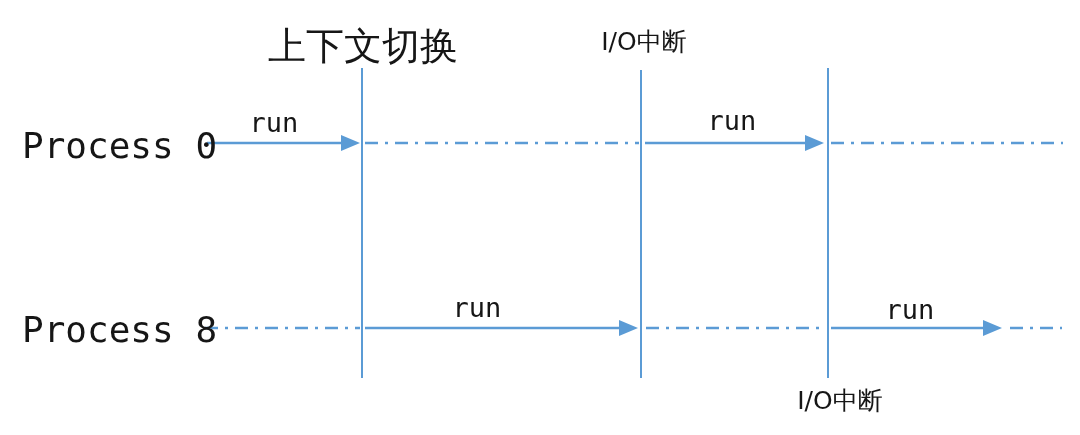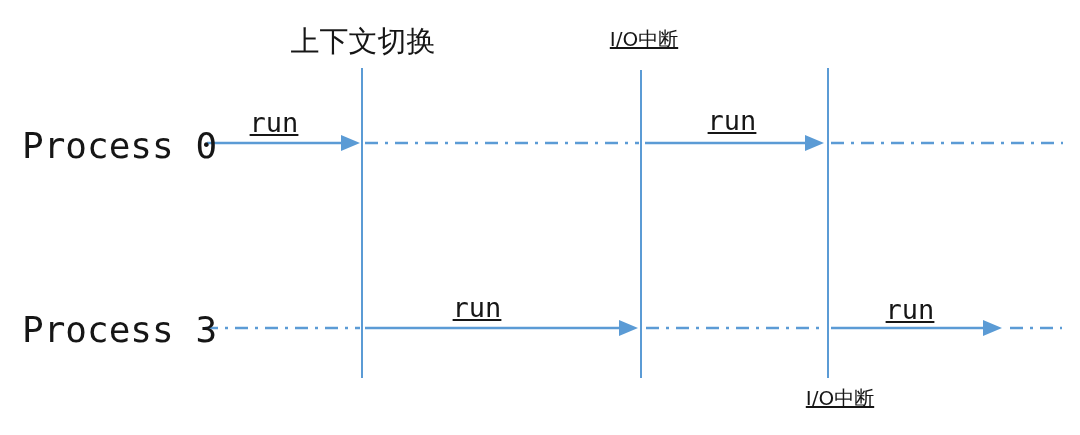--- a/index.html
+++ b/index.html
@@ -47,29 +47,27 @@
   .mono{
     font-family:"DejaVu Sans Mono","Liberation Mono",monospace;
   }
   .proc-lbl{
     font-size:36px;
     text-align:left;
   }
   .run-lbl{
     font-size:27px;
     width:120px;
-    text-decoration:underline;
   }
   .event-lbl{
-    font-size:20px;
+    font-size:25px;
     width:220px;
-    text-decoration:underline;
   }
   .cs-lbl{
-    font-size:29px;
+    font-size:38px;
     width:220px;
   }
 </style>
 </head>
 <body>
 
 <div class="canvas">
 
   <svg width="1080" height="435" viewBox="0 0 1080 435">
 
@@ -87,21 +85,21 @@
     <line class="seg dashdot" x1="205" y1="328" x2="360" y2="328"></line>
     <line class="seg" x1="365" y1="328" x2="620" y2="328"></line>
     <polygon class="head" points="638,328 619,320 619,336"></polygon>
     <line class="seg dashdot" x1="646" y1="328" x2="824" y2="328"></line>
     <line class="seg" x1="831" y1="328" x2="984" y2="328"></line>
     <polygon class="head" points="1002,328 983,320 983,336"></polygon>
     <line class="seg dashdot" x1="1010" y1="328" x2="1062" y2="328"></line>
   </svg>
 
   <div class="lbl mono proc-lbl" style="left:22px;top:126px;">Process 0</div>
-  <div class="lbl mono proc-lbl" style="left:22px;top:310px;">Process 3</div>
+  <div class="lbl mono proc-lbl" style="left:22px;top:310px;">Process 8</div>
 
   <div class="lbl cs-lbl" style="left:253px;top:26px;">上下文切换</div>
   <div class="lbl event-lbl" style="left:534px;top:28px;">I/O中断</div>
   <div class="lbl event-lbl" style="left:730px;top:387px;">I/O中断</div>
 
   <div class="lbl mono run-lbl" style="left:214px;top:108px;">run</div>
   <div class="lbl mono run-lbl" style="left:672px;top:106px;">run</div>
   <div class="lbl mono run-lbl" style="left:417px;top:293px;">run</div>
   <div class="lbl mono run-lbl" style="left:850px;top:295px;">run</div>
 

